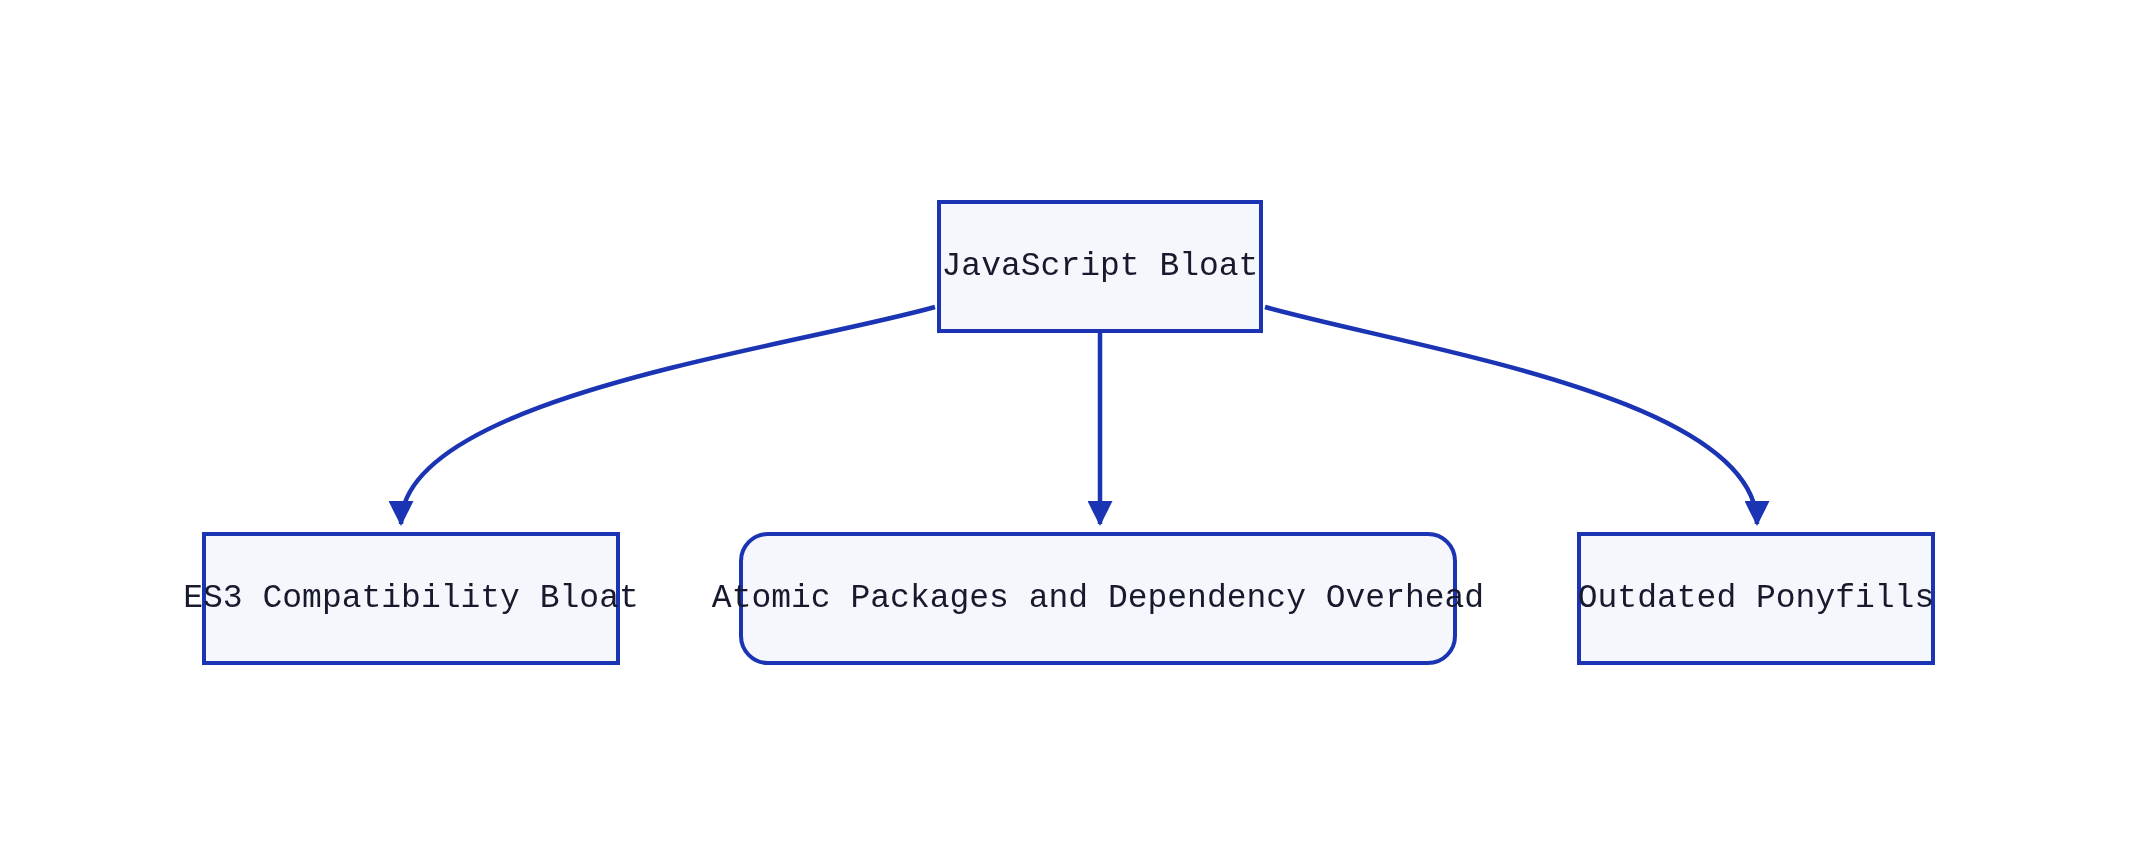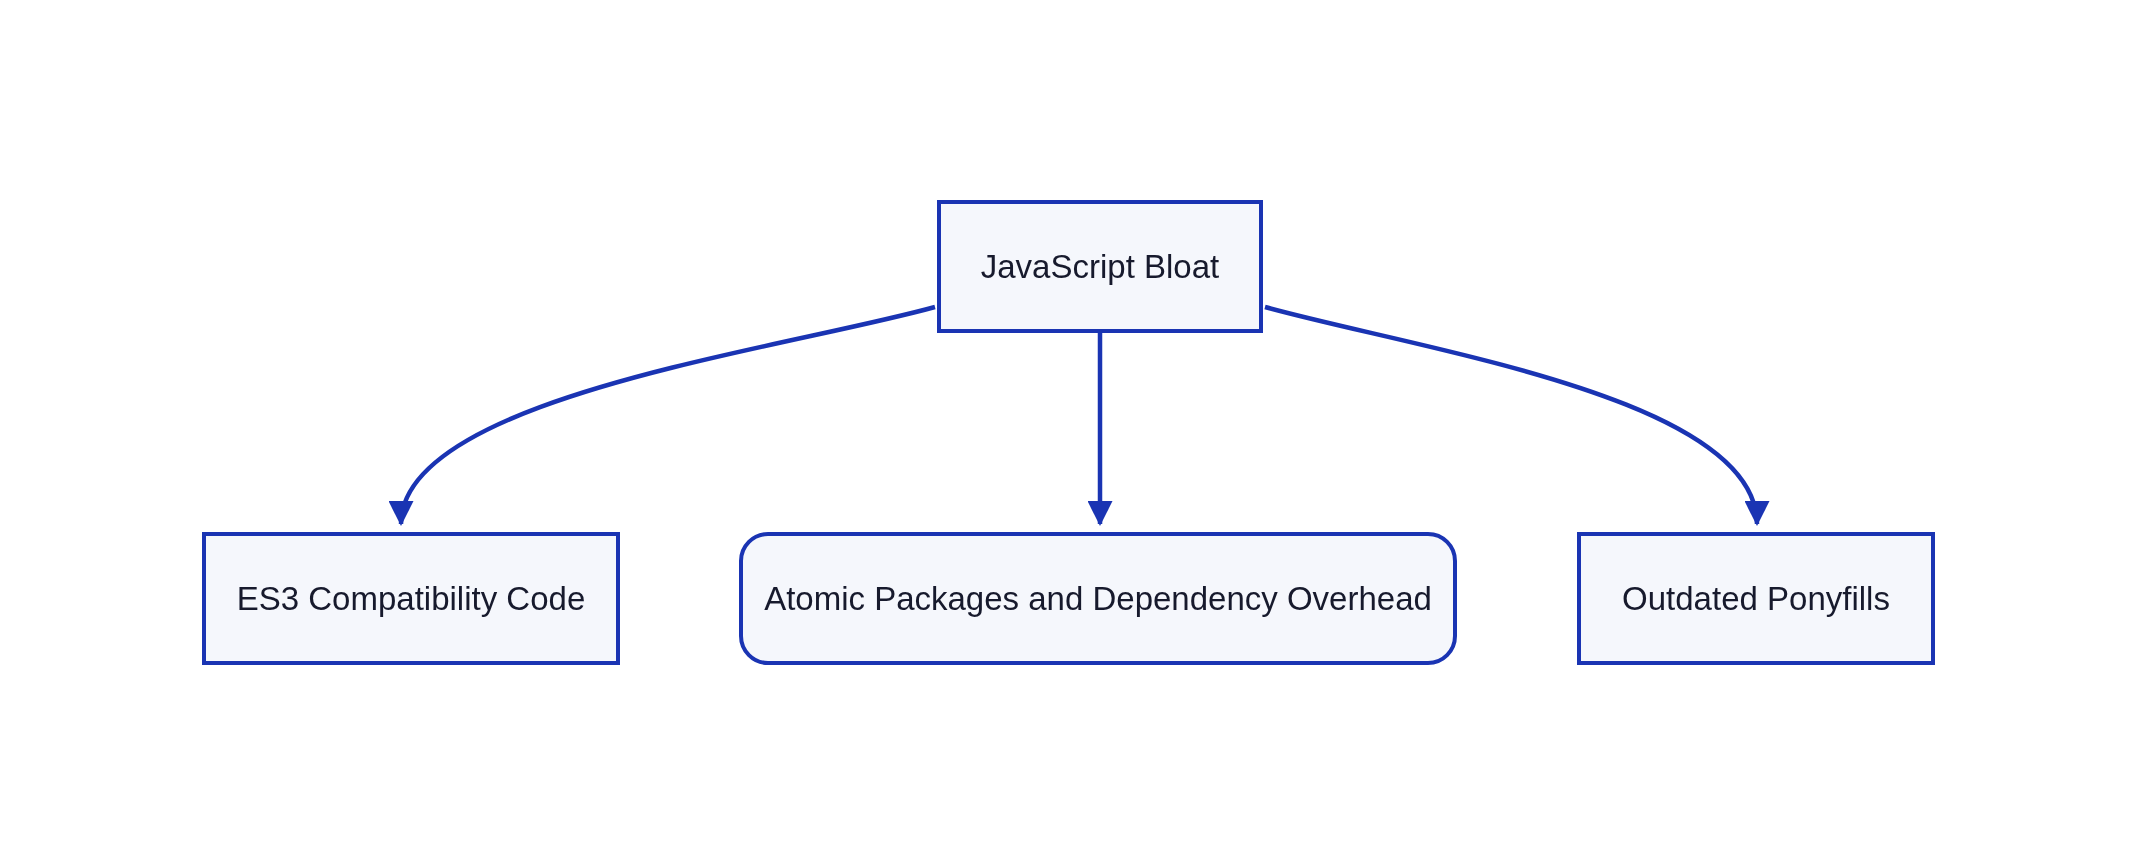--- a/index.html
+++ b/index.html
@@ -13,21 +13,21 @@
     margin: 0;
     padding: 0;
     background: var(--background);
   }
   .canvas {
     position: relative;
     width: 2136px;
     height: 868px;
     background: var(--background);
     overflow: hidden;
-    font-family: Liberation Sans, sans-serif;
+    font-family: Liberation Mono, monospace;
   }
   .edges-layer {
     position: absolute;
     left: 0;
     top: 0;
     width: 2136px;
     height: 868px;
     pointer-events: none;
   }
   .edge-path {
@@ -75,21 +75,21 @@
     <path class="edge-path" marker-end="url(#arrow)" d="M 1100 333 L 1100 524"></path>
 
     <path class="edge-path" marker-end="url(#arrow)" d="M 1265 307 C 1420 350, 1757 398, 1757 524"></path>
   </svg>
 
   <div class="node node-root">
     <span>JavaScript Bloat</span>
   </div>
 
   <div class="node node-es3">
-    <span>ES3 Compatibility Code</span>
+    <span>ES3 Compatibility Bloat</span>
   </div>
 
   <div class="node node-atomic">
     <span>Atomic Packages and Dependency Overhead</span>
   </div>
 
   <div class="node node-ponyfill">
     <span>Outdated Ponyfills</span>
   </div>
 

